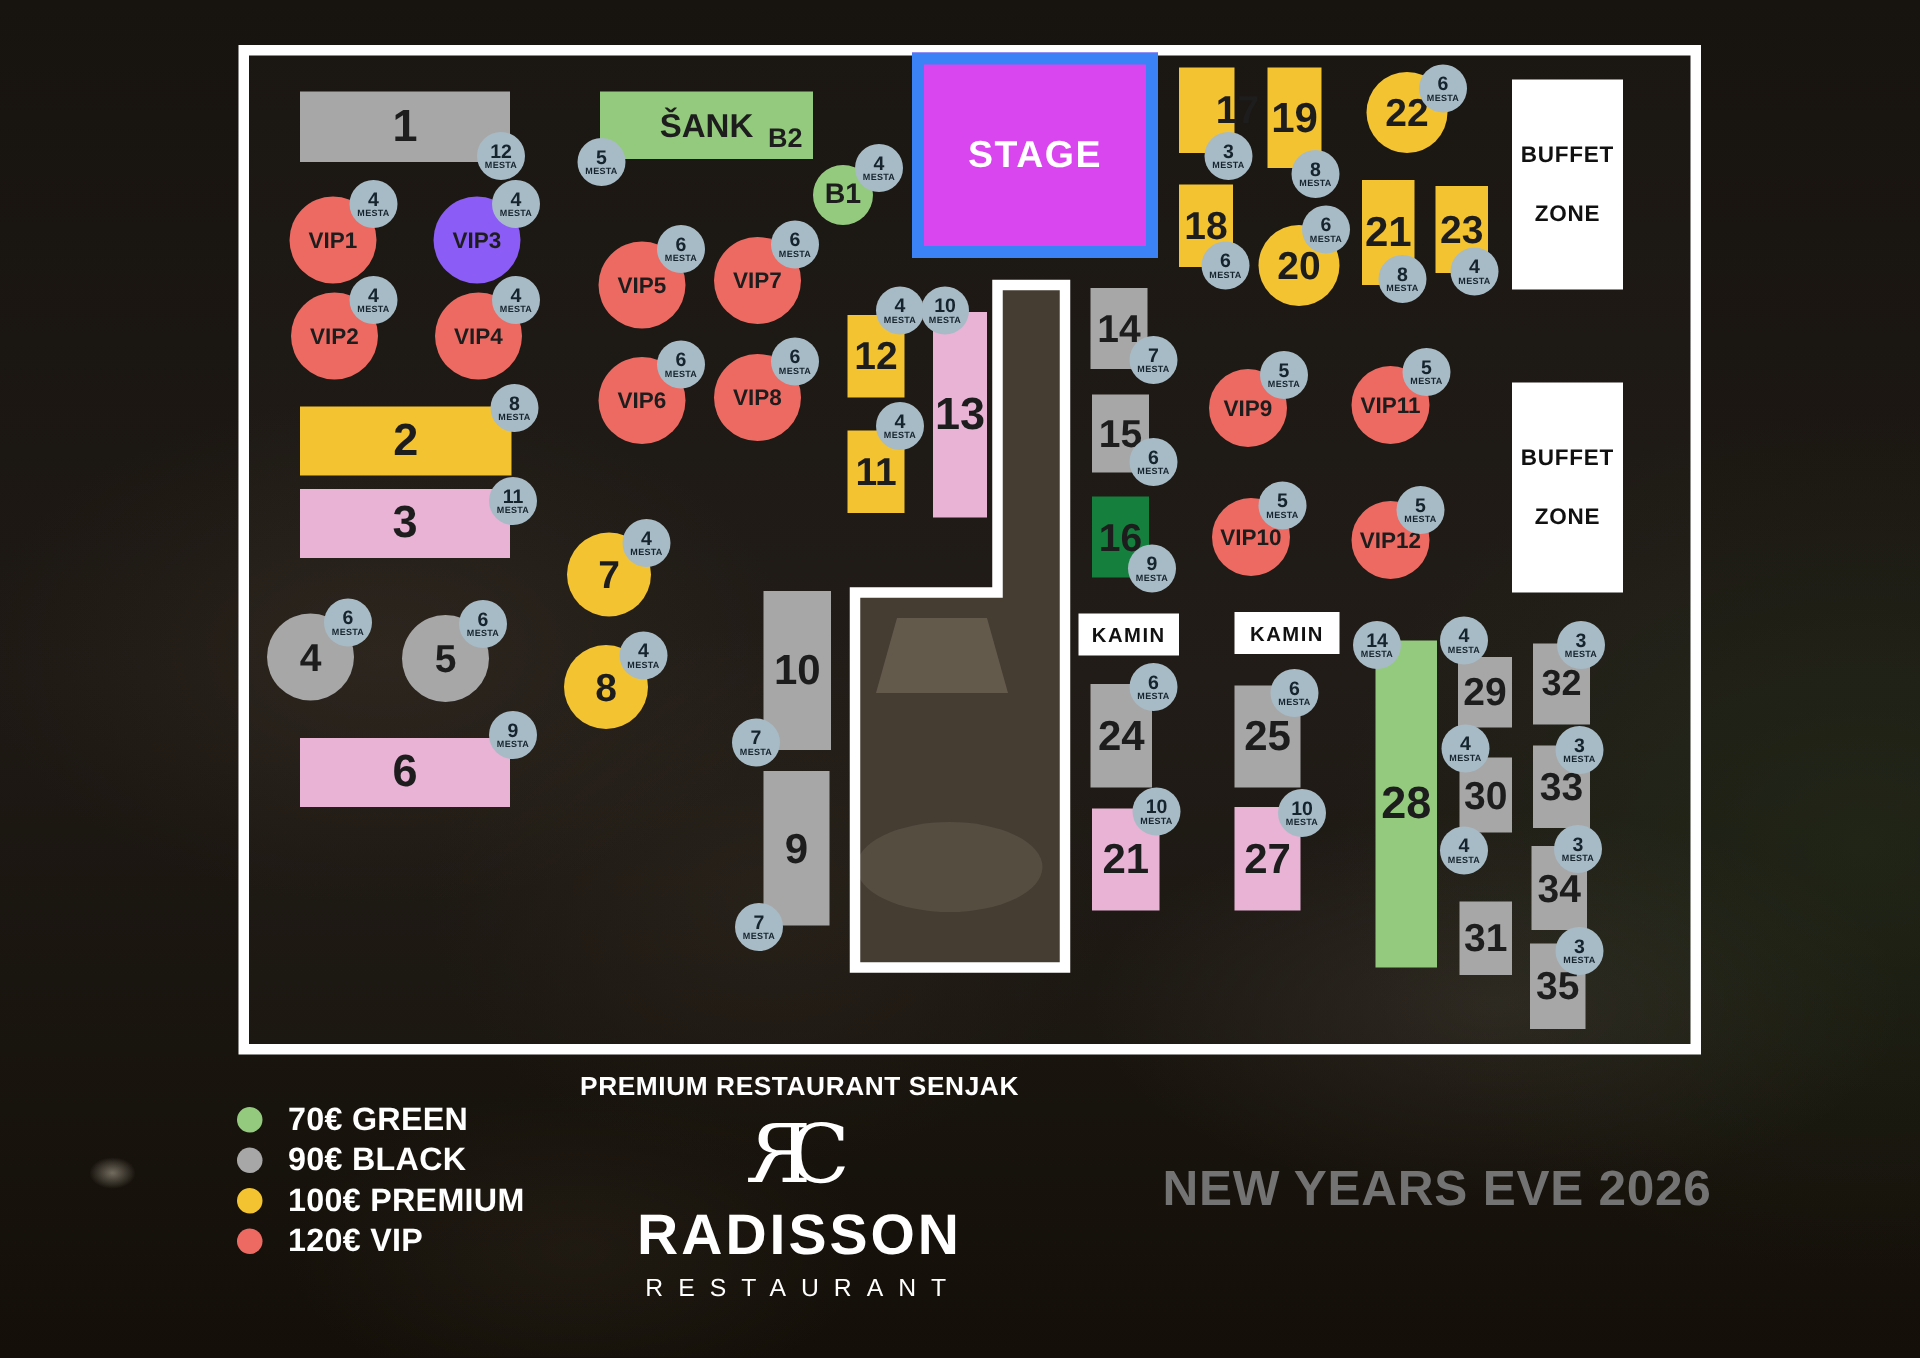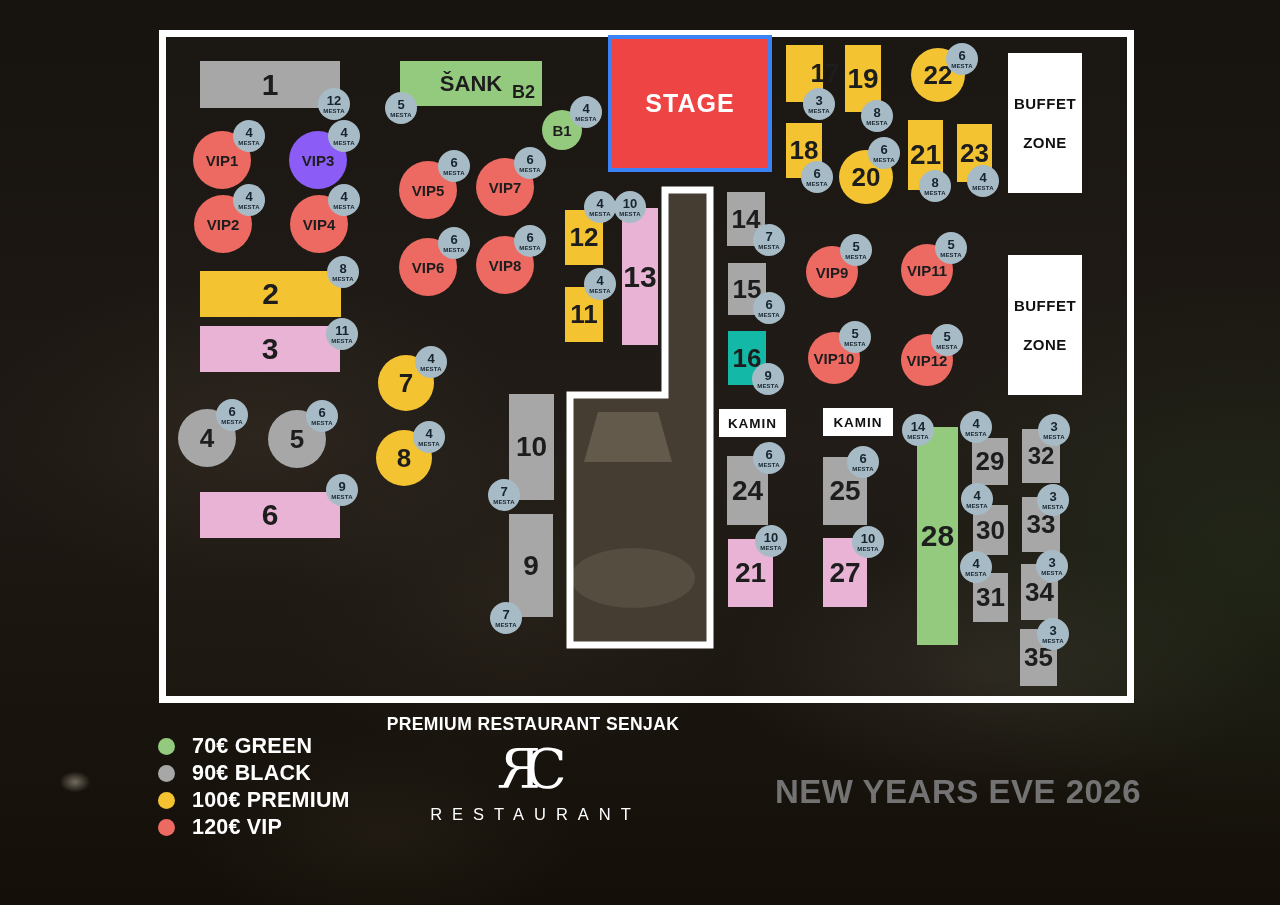--- a/index.html
+++ b/index.html
@@ -10,21 +10,21 @@
       radial-gradient(22px 15px at 75px 782px, rgba(225,215,195,.45), transparent 70%),
       radial-gradient(420px 260px at 20% 48%, rgba(115,95,75,.14), transparent 65%),
       radial-gradient(380px 300px at 40% 66%, rgba(100,85,65,.12), transparent 60%),
       radial-gradient(520px 420px at 97% 62%, rgba(40,60,32,.38), transparent 68%),
       radial-gradient(420px 200px at 78% 74%, rgba(190,180,165,.10), transparent 65%),
       radial-gradient(300px 160px at 30% 92%, rgba(120,100,80,.10), transparent 65%),
       linear-gradient(180deg,#17130f 0%,#1e1914 50%,#141009 100%);}
   .floor{position:absolute;box-sizing:border-box;border:7px solid #fff;background:rgba(255,255,255,0.015);}
   .corridor-svg{position:absolute;left:0;top:0;z-index:1;}
   .zone{position:absolute;box-sizing:border-box;display:flex;align-items:center;justify-content:center;z-index:2;}
-  .zone.stage{background:#ef4444;border:4px solid #3b82f6;}
+  .zone.stage{background:#d946ef;border:8px solid #3b82f6;}
   .zone.stage .zlabel{color:#fff;font-size:25px;font-weight:800;letter-spacing:1px;}
   .zone.buffet{background:#fff;}
   .zone.buffet .zlabel{display:flex;flex-direction:column;align-items:center;gap:22px;color:#111;font-size:15px;font-weight:800;letter-spacing:.5px;}
   .zone.kamin{background:#fff;}
   .zone.kamin .zlabel{color:#111;font-size:13.5px;font-weight:800;letter-spacing:1px;}
   .table{position:absolute;box-sizing:border-box;display:flex;align-items:center;justify-content:center;color:#1d1d1d;font-weight:800;z-index:3;}
   .table.circle{border-radius:50%;}
   .table .sub{position:absolute;right:7px;bottom:3px;font-size:18px;font-weight:800;}
   .badge{position:absolute;width:32px;height:32px;border-radius:50%;display:flex;flex-direction:column;align-items:center;justify-content:center;line-height:1;z-index:4;}
   .badge .n{font-size:13px;font-weight:800;color:#16242e;}
@@ -90,21 +90,21 @@
       </div>
       <div class="table rect" style="background: rgb(148, 202, 125); left: 400px; top: 61px; width: 142px; height: 45px;">
         <span style="font-size: 22px;">ŠANK</span>
         <span class="sub">B2</span>
       </div>
       <div class="badge" style="background: rgb(167, 187, 198); left: 385px; top: 92px;">
         <div class="n">5</div>
         <div class="m">MESTA</div>
       </div>
       <div class="table circle" style="background: rgb(148, 202, 125); left: 542px; top: 110px; width: 40px; height: 40px;">
-        <span style="font-size: 15px;">B1</span>
+        <span style="font-size: 19px;">B1</span>
       </div>
       <div class="badge" style="background: rgb(167, 187, 198); left: 570px; top: 96px;">
         <div class="n">4</div>
         <div class="m">MESTA</div>
       </div>
       <div class="table circle" style="background: rgb(237, 106, 98); left: 193px; top: 131px; width: 58px; height: 58px;">
         <span style="font-size: 15px;">VIP1</span>
       </div>
       <div class="badge" style="background: rgb(167, 187, 198); left: 233px; top: 120px;">
         <div class="n">4</div>
@@ -250,21 +250,21 @@
         <div class="n">7</div>
         <div class="m">MESTA</div>
       </div>
       <div class="table rect" style="background: rgb(167, 167, 167); left: 728px; top: 263px; width: 38px; height: 52px;">
         <span style="font-size: 26px;">15</span>
       </div>
       <div class="badge" style="background: rgb(167, 187, 198); left: 753px; top: 292px;">
         <div class="n">6</div>
         <div class="m">MESTA</div>
       </div>
-      <div class="table rect" style="background: #14b8a6; left: 728px; top: 331px; width: 38px; height: 54px;">
+      <div class="table rect" style="background: #15803d; left: 728px; top: 331px; width: 38px; height: 54px;">
         <span style="font-size: 26px;">16</span>
       </div>
       <div class="badge" style="background: rgb(167, 187, 198); left: 752px; top: 363px;">
         <div class="n">9</div>
         <div class="m">MESTA</div>
       </div>
       <div class="table rect" style="background: rgb(243, 195, 49); left: 786px; top: 45px; width: 37px; height: 57px;">
         <span style="font-size: 26px; margin-left: 41px;">17</span>
       </div>
       <div class="badge" style="background: rgb(167, 187, 198); left: 803px; top: 88px;">
@@ -383,21 +383,21 @@
         <div class="n">4</div>
         <div class="m">MESTA</div>
       </div>
       <div class="table rect" style="background: rgb(167, 167, 167); left: 973px; top: 505px; width: 35px; height: 50px;">
         <span style="font-size: 26px;">30</span>
       </div>
       <div class="badge" style="background: rgb(167, 187, 198); left: 961px; top: 483px;">
         <div class="n">4</div>
         <div class="m">MESTA</div>
       </div>
-      <div class="table rect" style="background: rgb(167, 167, 167); left: 973px; top: 573px; width: 35px; height: 49px;">
+      <div class="table rect" style="background: rgb(167, 167, 167); left: 973px; top: 601px; width: 35px; height: 49px;">
         <span style="font-size: 26px;">31</span>
       </div>
       <div class="badge" style="background: rgb(167, 187, 198); left: 960px; top: 551px;">
         <div class="n">4</div>
         <div class="m">MESTA</div>
       </div>
       <div class="table rect" style="background: rgb(167, 167, 167); left: 1022px; top: 429px; width: 38px; height: 54px;">
         <span style="font-size: 24px;">32</span>
       </div>
       <div class="badge" style="background: rgb(167, 187, 198); left: 1038px; top: 414px;">
@@ -445,17 +445,18 @@
         <div class="legend-label">120€ VIP</div>
       </div>
     </div>
 
   <div class="branding">
     <div class="brand-restaurant">PREMIUM RESTAURANT SENJAK</div>
     <div class="monogram" id="monogram">
         <span class="m-r">R</span>
         <span class="m-c">C</span>
       </div>
+    <div class="brand-name">RADISSON</div>
     <div class="brand-sub">RESTAURANT</div>
   </div>
 
   <div class="event-title">NEW YEARS EVE 2026</div>
 </div>
 
 </body></html>

